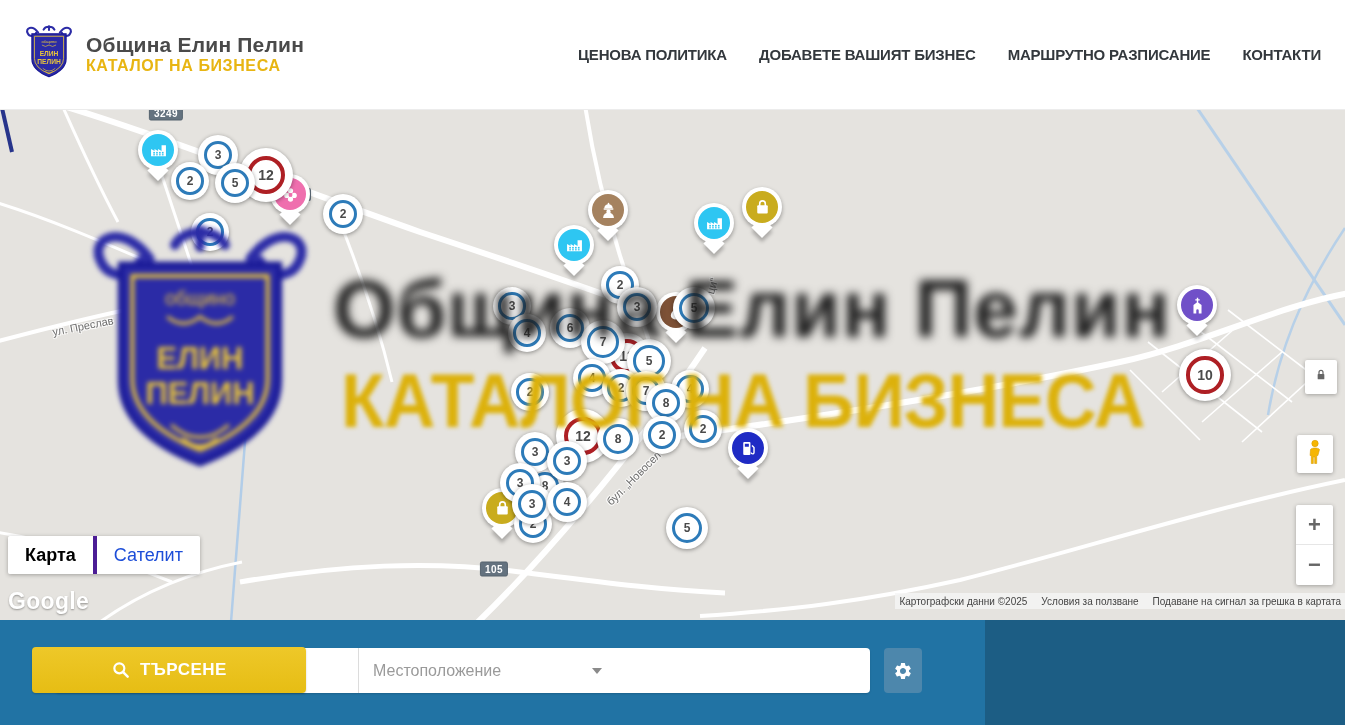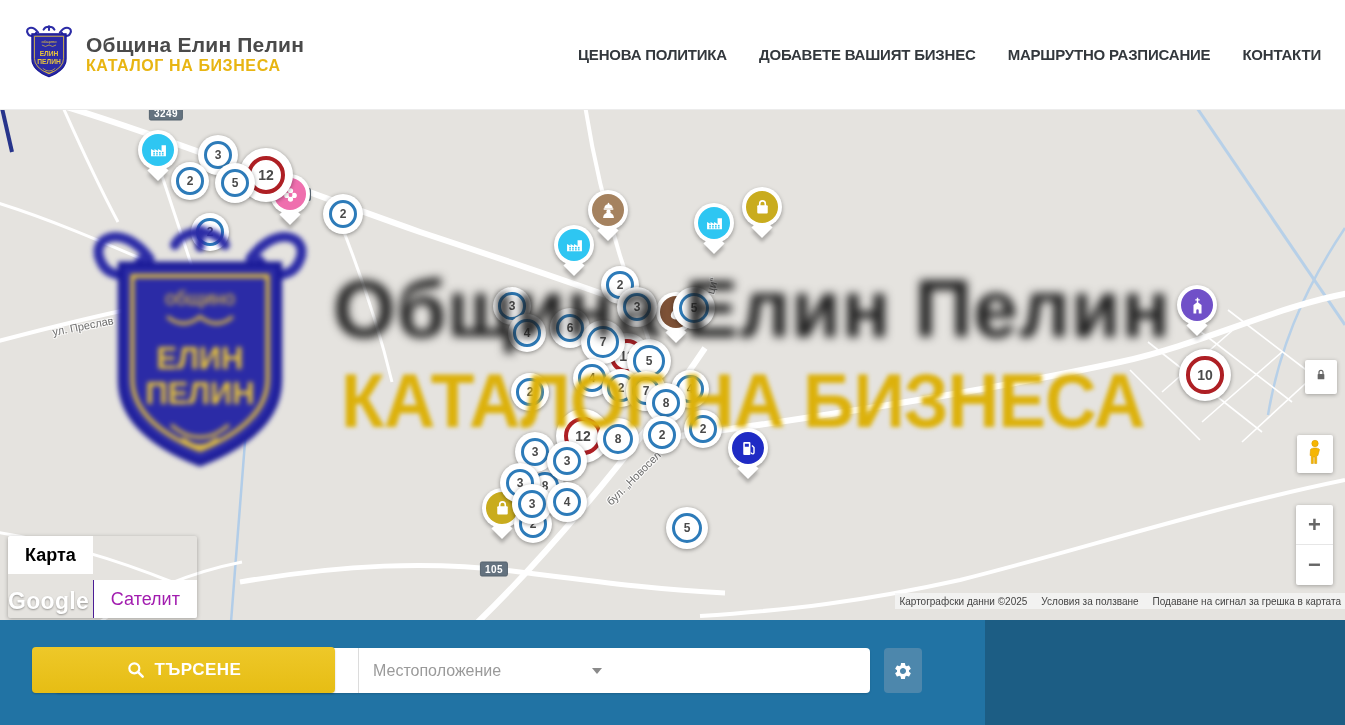--- a/index.html
+++ b/index.html
@@ -55,21 +55,21 @@
   #wm-title{position:absolute;left:333px;top:152px;font-size:82px;font-weight:bold;color:#1c1c1c;
     filter:blur(5px);white-space:nowrap;letter-spacing:1px;transform:scaleX(.98);transform-origin:left;}
   #wm-subtitle{position:absolute;left:341px;top:247px;font-size:76px;font-weight:bold;color:#dcb10b;
     filter:blur(2px);white-space:nowrap;letter-spacing:-1px;transform:scaleX(.94);transform-origin:left;}
 
   
   #maptype{position:absolute;left:8px;top:426px;z-index:6;display:flex;box-shadow:0 1px 4px rgba(0,0,0,.3);border-radius:2px;overflow:hidden;}
   #maptype .mt{height:38px;background:#fff;display:flex;align-items:center;justify-content:center;
     font-size:18px;padding:0 17px;cursor:pointer;}
   #maptype .mt.active{font-weight:bold;color:#000;}
-  #maptype .mt.inactive{color:#a21caf;border-left:1px solid #4c1d95;margin-top:44px;}
+  #maptype .mt.inactive{color:#1d4ed8;border-left:4px solid #4c1d95;}
   #google-logo{position:absolute;left:8px;top:478px;z-index:6;color:#fff;font-weight:bold;font-size:23px;
     letter-spacing:.3px;text-shadow:0 1px 2px rgba(0,0,0,.35);cursor:pointer;}
   #attribution{position:absolute;right:0;top:483px;height:16px;z-index:6;background:rgba(245,245,245,.8);
     display:flex;align-items:center;font-size:10px;color:#444;padding:0 4px;gap:14px;}
   #attribution span{white-space:nowrap;}
   #attribution .link{cursor:pointer;}
 
   .ctl{position:absolute;background:#fff;box-shadow:0 1px 4px rgba(0,0,0,.3);border-radius:2px;z-index:6;
     display:flex;align-items:center;justify-content:center;cursor:pointer;}
   #lock-ctl{left:1305px;top:250px;width:32px;height:34px;}
@@ -91,21 +91,21 @@
     font-family:"Liberation Sans","DejaVu Sans",sans-serif;background:transparent;}
   .field.keyword input::placeholder{color:#9a9a9a;opacity:1;}
   .field.select{border-left:1px solid #dcdcdc;cursor:pointer;padding:0 14px;justify-content:space-between;}
   .field.select .ph{font-size:16px;color:#9a9a9a;}
   .field.select.category{width:254px;}
   .field.select.location{width:258px;}
   .caret{width:0;height:0;border-left:5px solid transparent;border-right:5px solid transparent;border-top:6px solid #8a8a8a;}
   #gear-btn{position:absolute;left:884px;top:28px;width:38px;height:45px;background:#4d87ac;border:0;
     border-radius:4px;display:flex;align-items:center;justify-content:center;cursor:pointer;}
   #gear-btn svg{width:20px;height:20px;fill:#fff;}
-  #search-btn{position:absolute;left:32px;top:27px;width:303px;height:46px;border:0;border-radius:4px;
+  #search-btn{position:absolute;left:32px;top:27px;width:274px;height:46px;border:0;border-radius:4px;
     background:linear-gradient(#eec829,#e6bd14);display:flex;align-items:center;justify-content:center;gap:9px;
     cursor:pointer;box-shadow:0 1px 2px rgba(0,0,0,.2);}
   #search-btn span{color:#fff;font-size:17px;font-weight:bold;letter-spacing:.5px;
     font-family:"Liberation Sans","DejaVu Sans",sans-serif;}
 </style>
 </head>
 <body>
 
 <div id="app">
 

